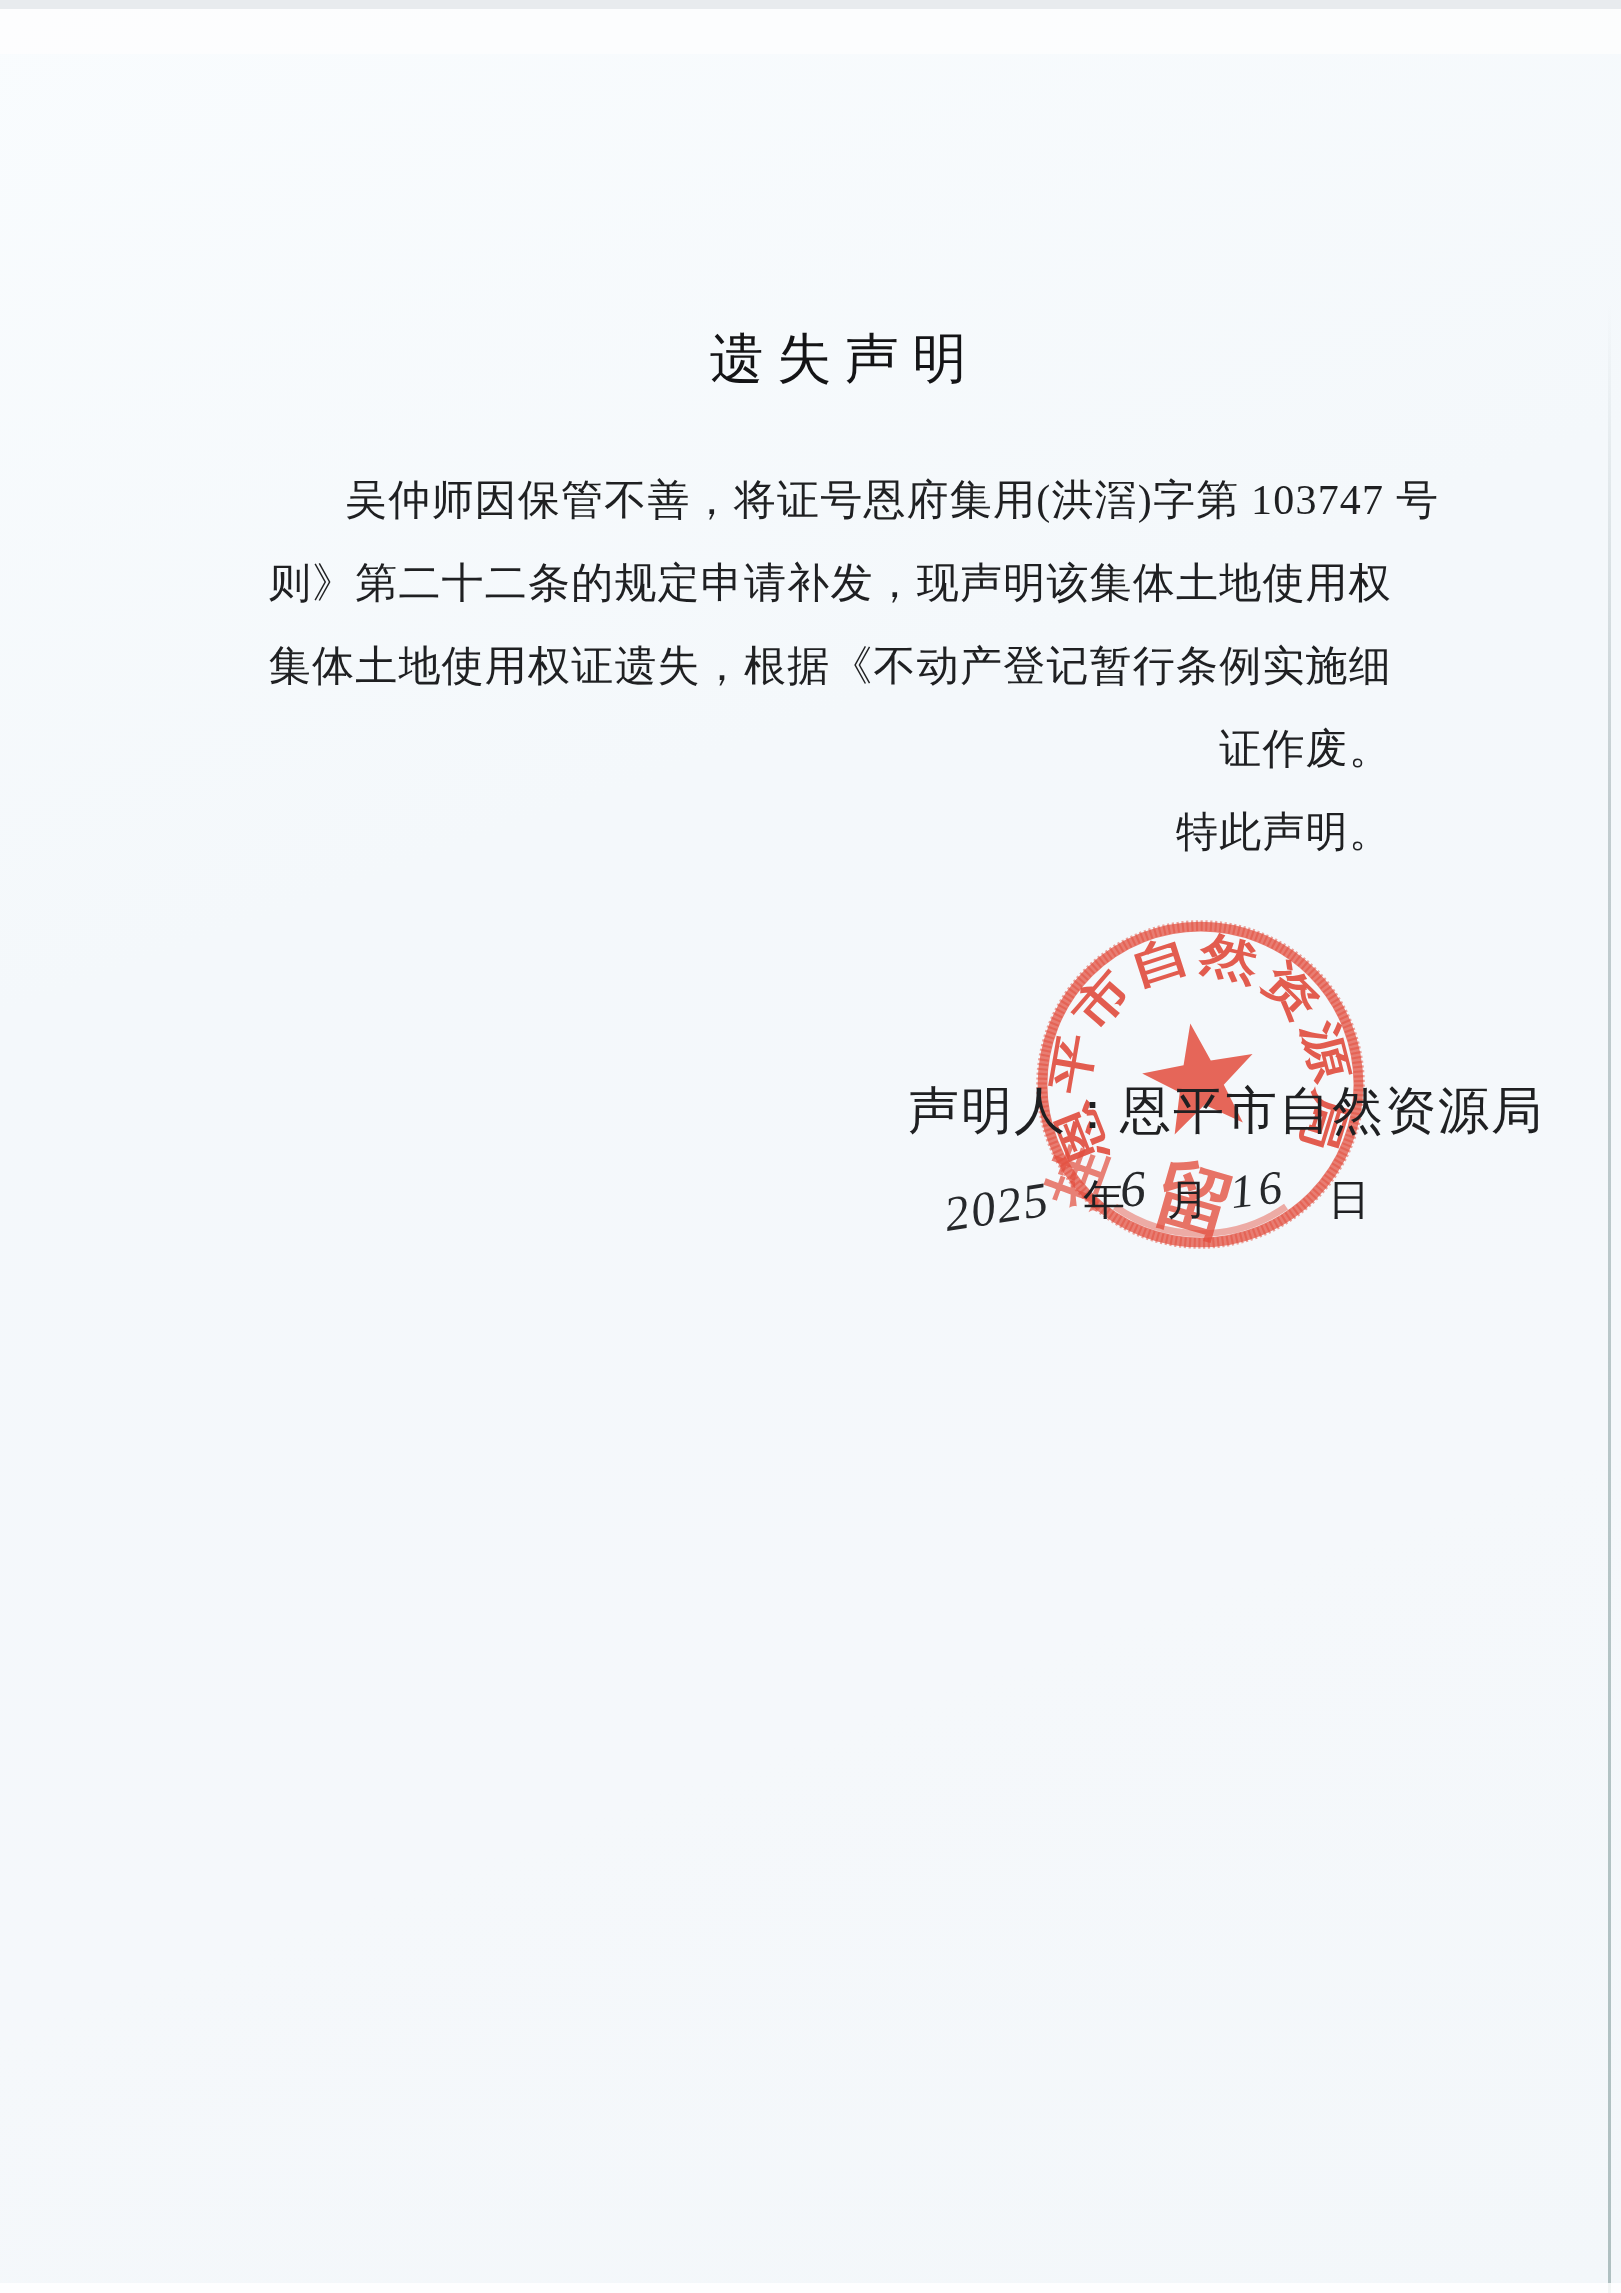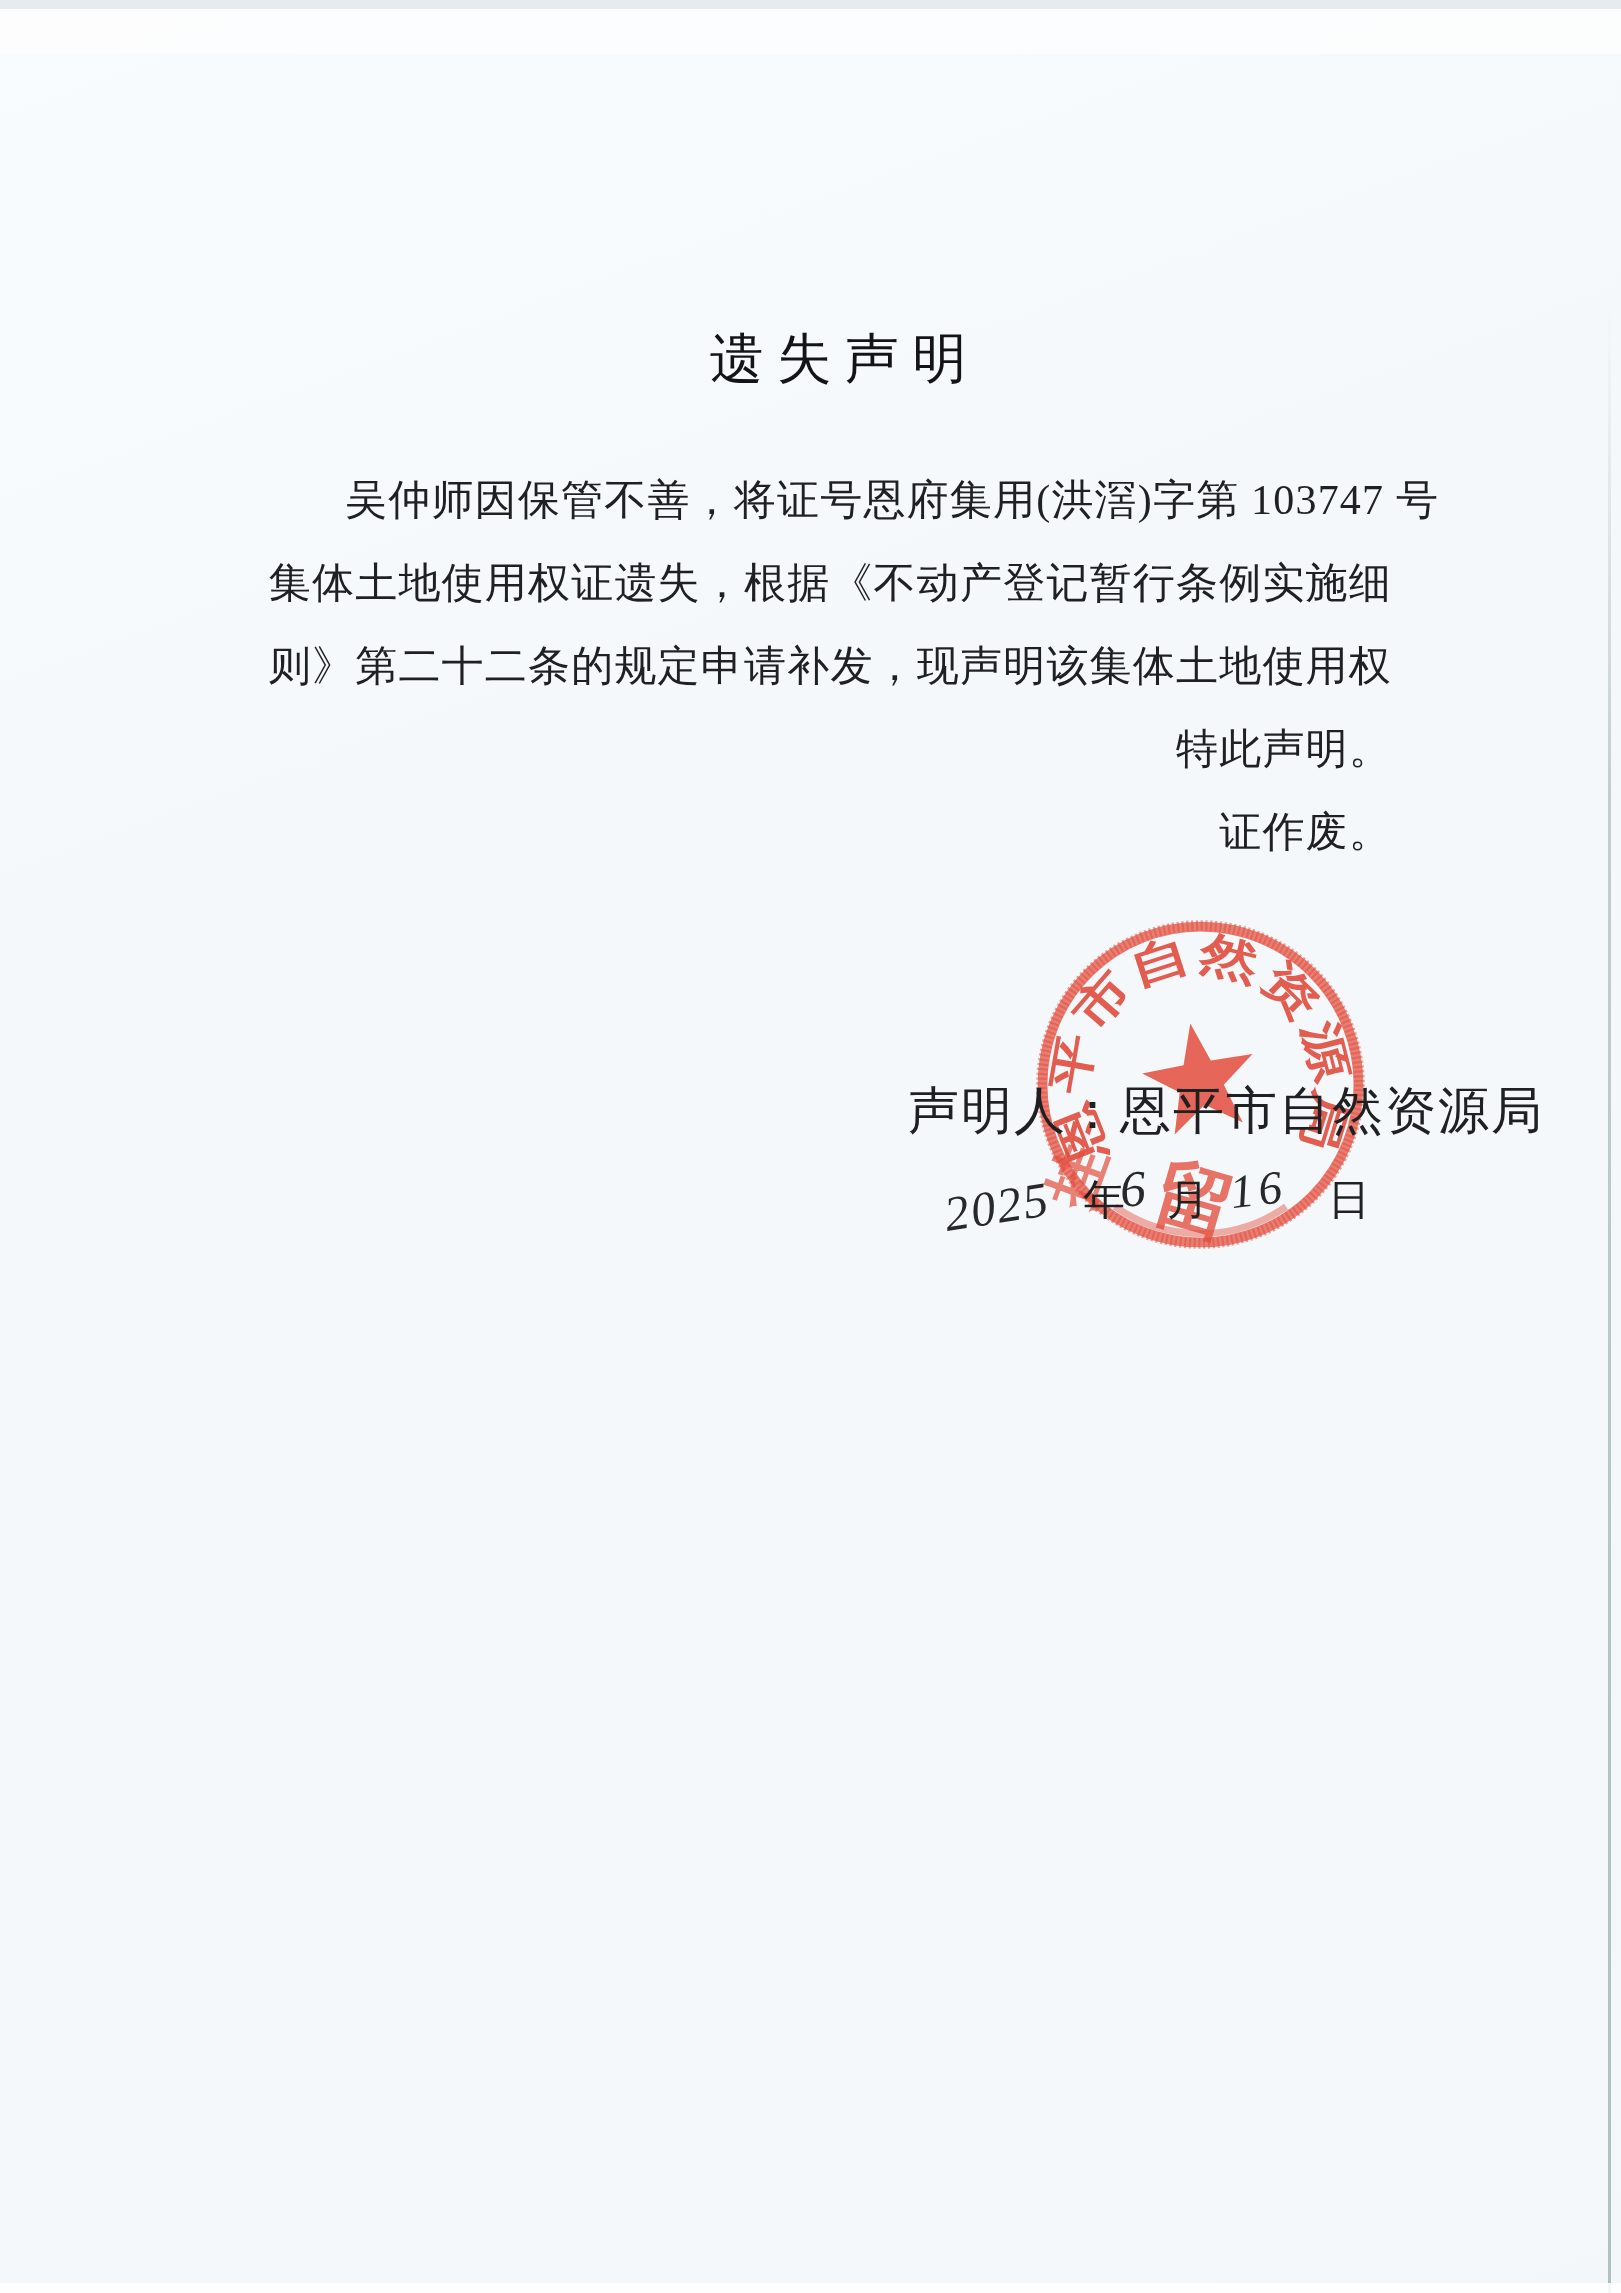--- a/index.html
+++ b/index.html
@@ -52,24 +52,24 @@
 <body>
 
 <div class="page">
 
   <div class="band-top"></div>
 
   <h1 class="title">遗失声明</h1>
 
   <div class="body-block">
     <div class="body-line indent">吴仲师因保管不善，将证号恩府集用(洪滘)字第 103747 号</div>
+    <div class="body-line">则》第二十二条的规定申请补发，现声明该集体土地使用权</div>
     <div class="body-line">集体土地使用权证遗失，根据《不动产登记暂行条例实施细</div>
-    <div class="body-line">则》第二十二条的规定申请补发，现声明该集体土地使用权</div>
+    <div class="body-line">证作废。</div>
     <div class="body-line indent">特此声明。</div>
-    <div class="body-line">证作废。</div>
   </div>
 
   <svg class="stamp" width="363" height="363" viewBox="0 0 370 370" aria-hidden="true">
 
     <circle cx="185" cy="185" r="161" fill="none" stroke="#e2402e" stroke-width="10" opacity="0.72"></circle>
     <circle cx="185" cy="185" r="162" fill="none" stroke="#e2402e" stroke-width="11" stroke-dasharray="2.2 2.6" opacity="0.5"></circle>
 
     <path d="M272.2 309.5 A152 152 0 0 1 97.8 309.5" fill="none" stroke="#e2402e" stroke-width="7" opacity="0.45"></path>
 
     <polygon points="185,122 199.1,162.6 242.1,163.5 207.8,189.4 220.3,230.5 185,206 149.7,230.5 162.2,189.4 127.9,163.5 170.9,162.6" fill="#e2402e" opacity="0.85" transform="rotate(-10 185 182)"></polygon>

